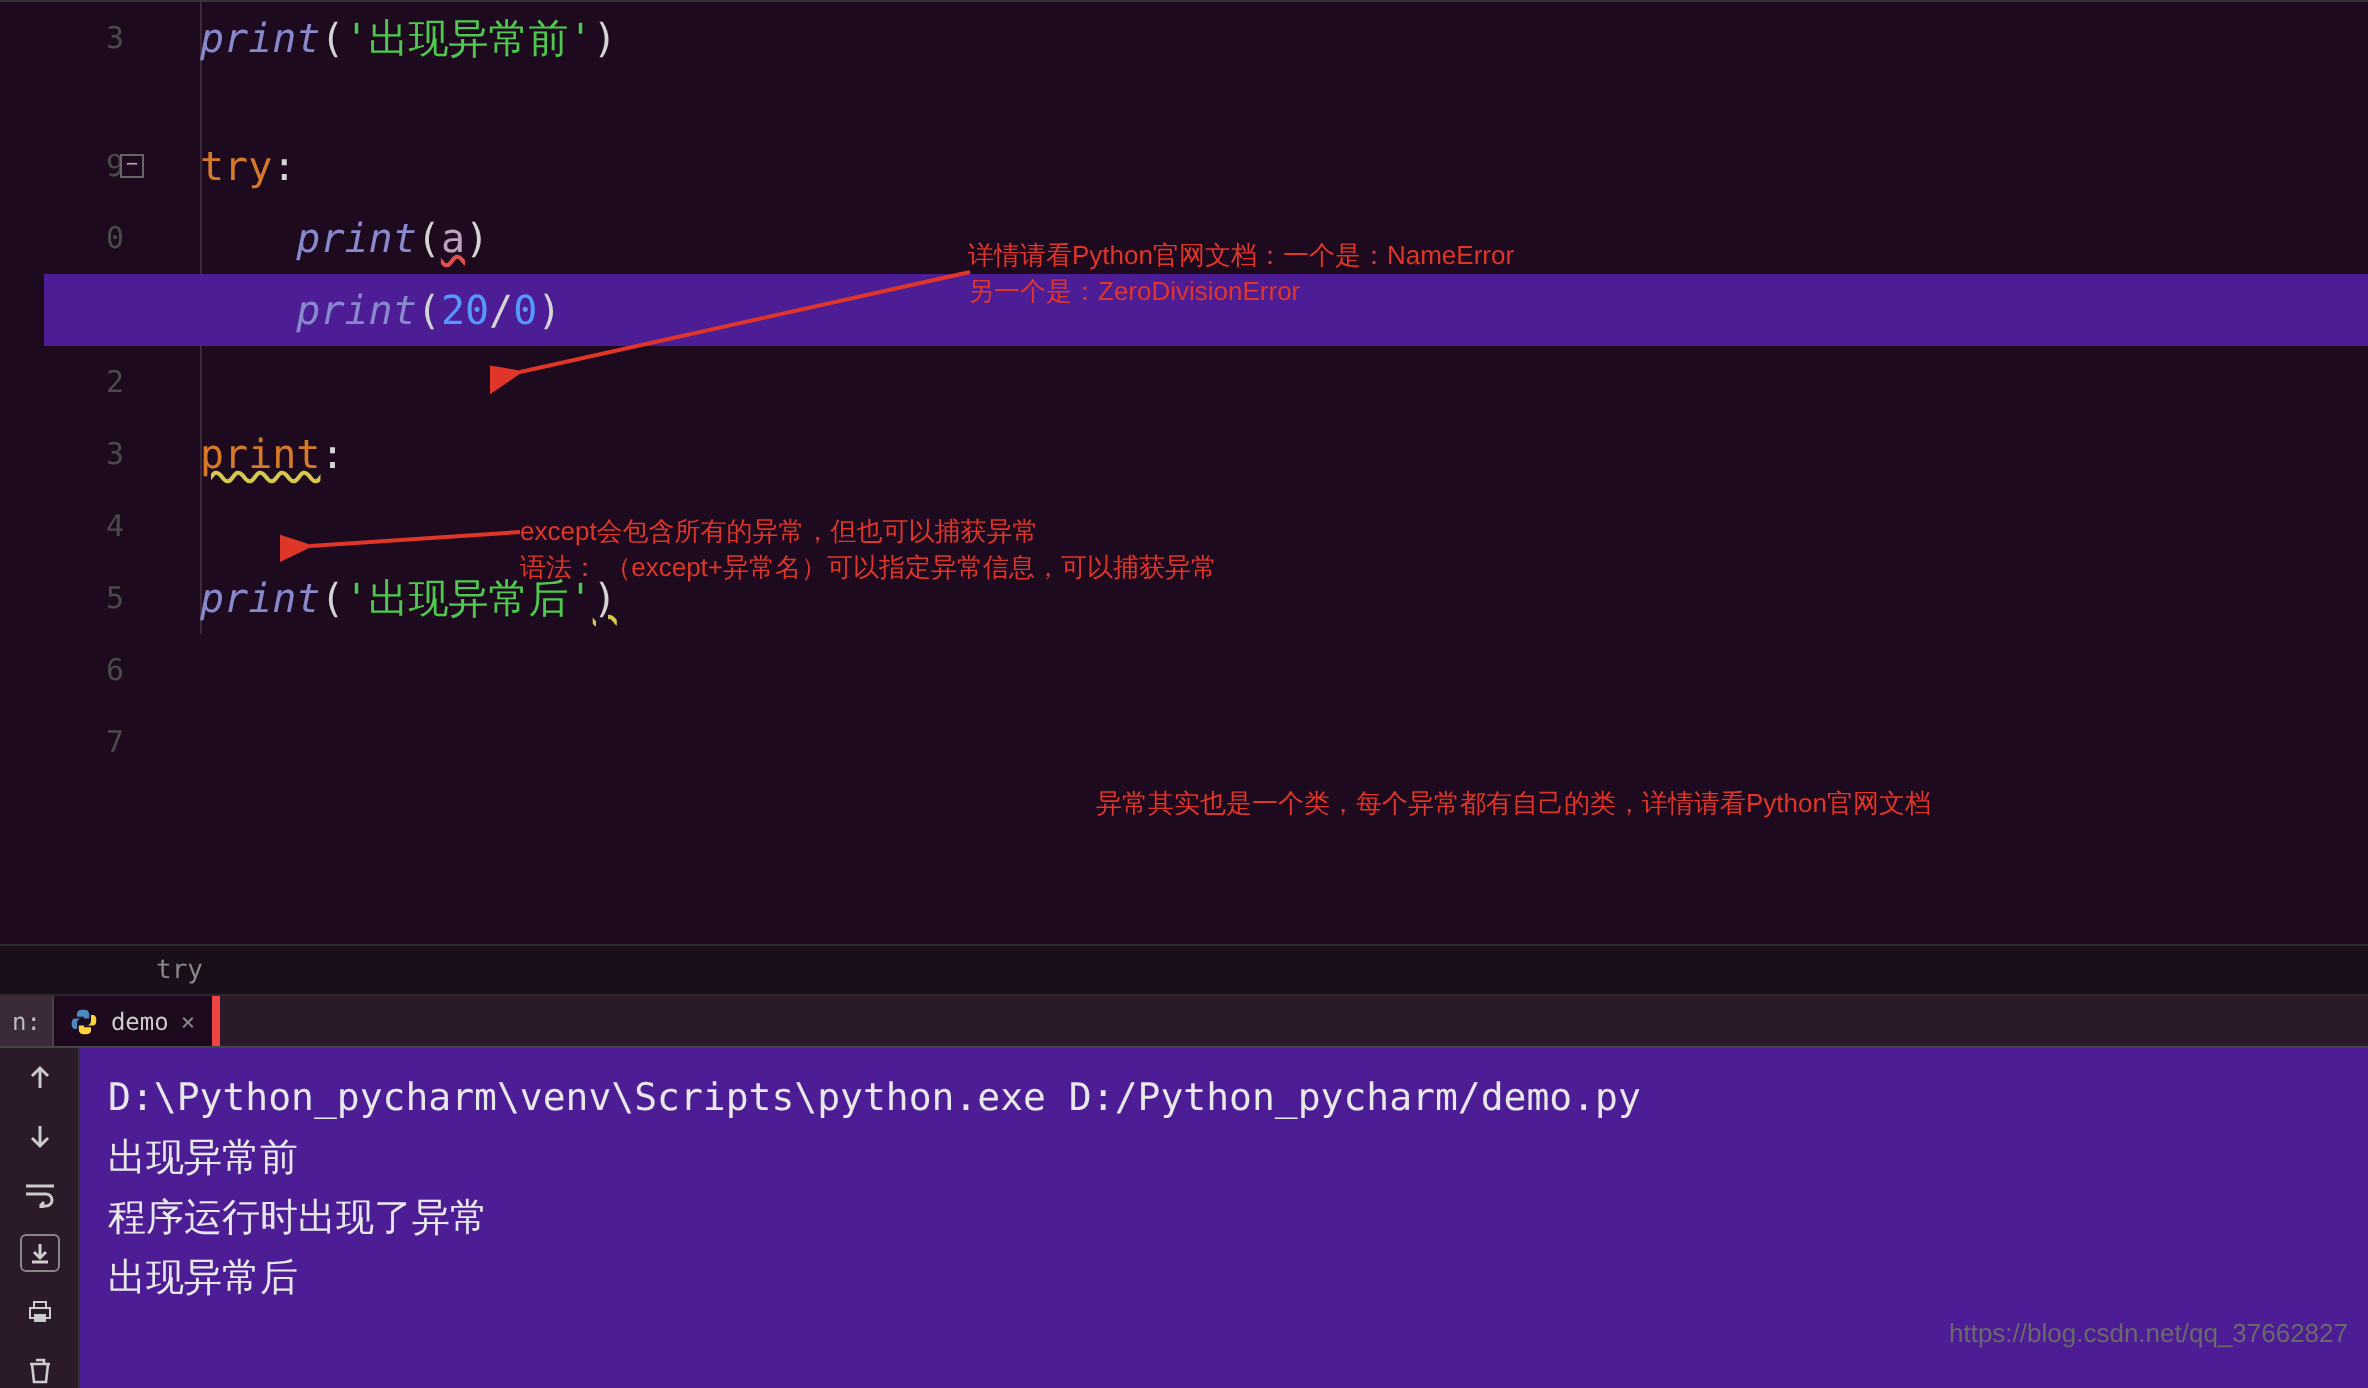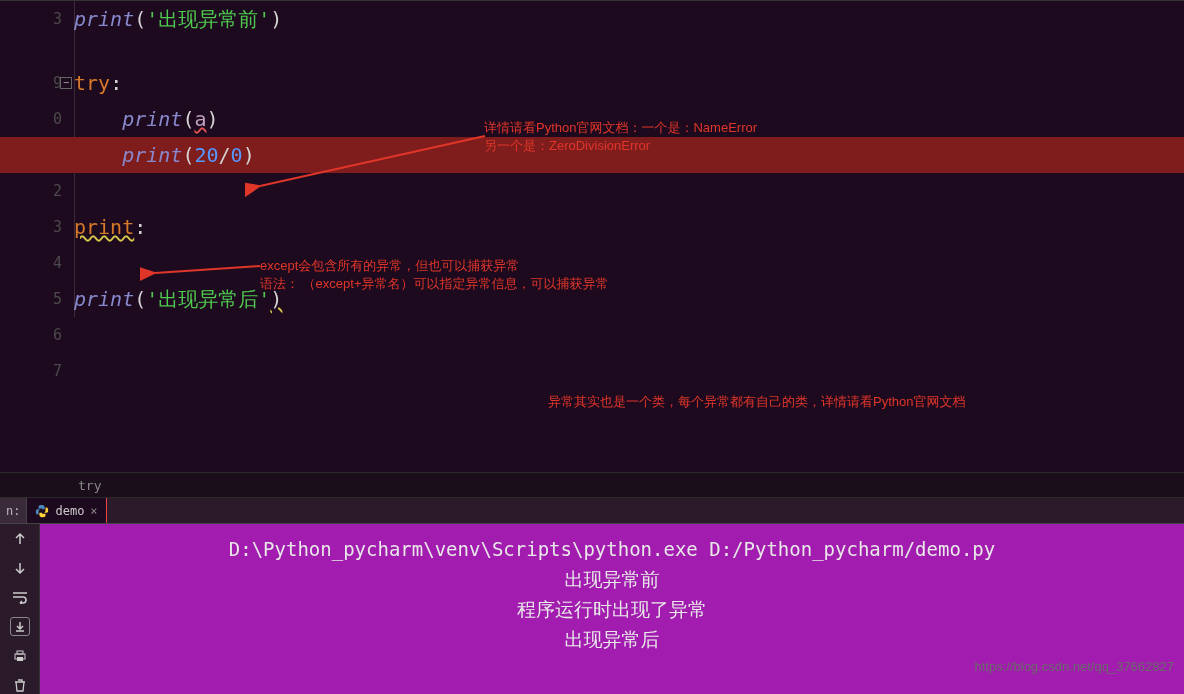--- a/index.html
+++ b/index.html
@@ -50,32 +50,32 @@
   }
   .vline {
     position: absolute;
     left: 65px;
     top: 0;
     bottom: 0;
     width: 1px;
     background: #3a2a3a;
   }
   .code-lines {
-    margin-left: 74px;
+    margin-left: 100px;
     font-size: 20px;
     position: relative;
   }
   .code-line {
     height: 36px;
     line-height: 36px;
     white-space: pre;
     position: relative;
   }
   .hl-line {
-    background: #7f1d1d;
+    background: #4c1d95;
     margin-left: -78px;
     padding-left: 78px;
     width: calc(100% + 78px);
   }
   .tok-func { color: #8888cc; font-style: italic; }
   .tok-paren { color: #d4d4d4; }
   .tok-str { color: #4ec94e; }
   .tok-num { color: #5599ff; }
   .tok-kw { color: #d67a2a; }
   .tok-op { color: #d4d4d4; }
@@ -117,21 +117,21 @@
     padding: 0 6px;
     line-height: 26px;
     border-right: 1px solid #444;
   }
   .run-tab {
     display: flex;
     align-items: center;
     background: #1e0a1e;
     padding: 0 8px;
     gap: 6px;
-    border-right: 1px solid #ef4444;
+    border-right: 4px solid #ef4444;
     cursor: pointer;
   }
   .py-icon {
     width: 14px; height: 14px;
   }
   .run-tab-name { color: #ccc; font-size: 12px; }
   .tab-close { color: #888; font-size: 12px; cursor: pointer; }
   .console-wrap {
     display: flex;
     height: 170px;
@@ -151,27 +151,26 @@
     width: 20px; height: 20px;
     color: #ccc;
     cursor: pointer;
     display: flex;
     align-items: center;
     justify-content: center;
   }
   .tool-icon.boxed { border: 1px solid #888; border-radius: 3px; }
   .console-output {
     flex: 1;
-    background: #a21caf;
+    background: #4c1d95;
     color: #e8e8e8;
     font-size: 19px;
     font-family: 'NSimSun','Consolas', monospace;
     padding: 10px 14px;
     line-height: 30px;
-    text-align: center;
   }
   .watermark {
     position: absolute;
     right: 10px;
     bottom: 20px;
     color: #6a6a6a;
     font-size: 13px;
     font-family: sans-serif;
   }
   .fold-wrap { height: 36px; display:flex; align-items:center; }

